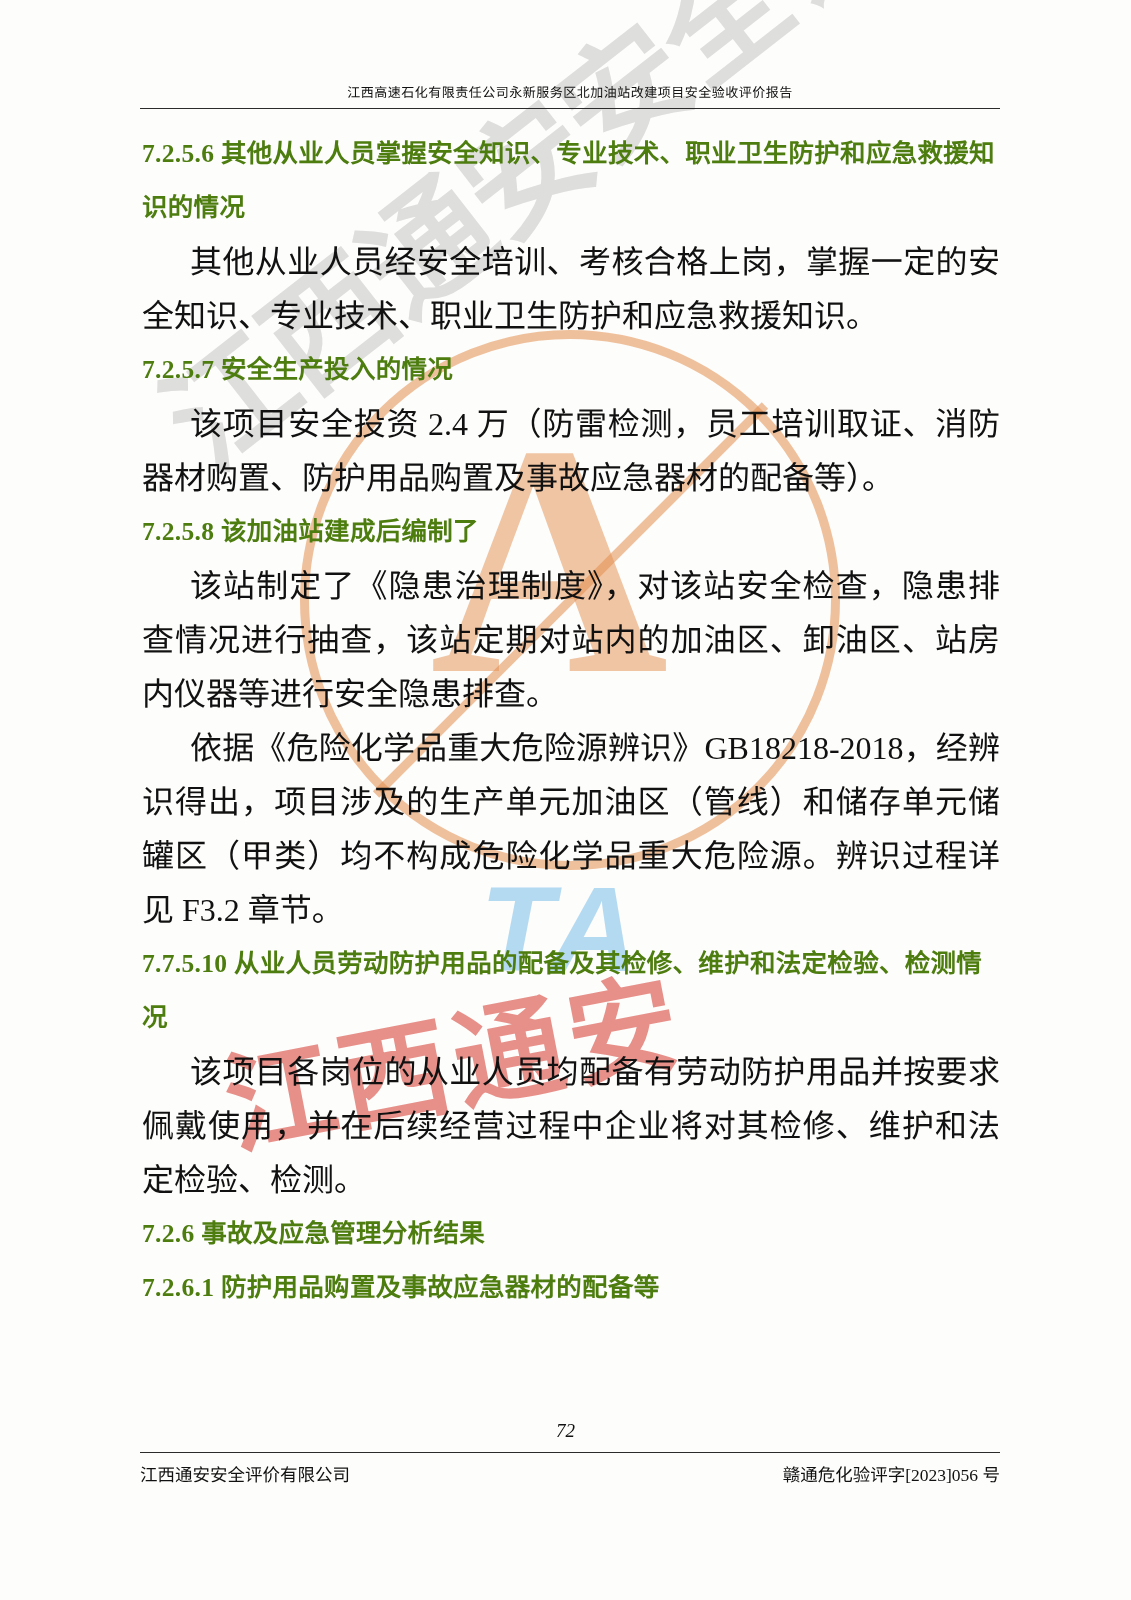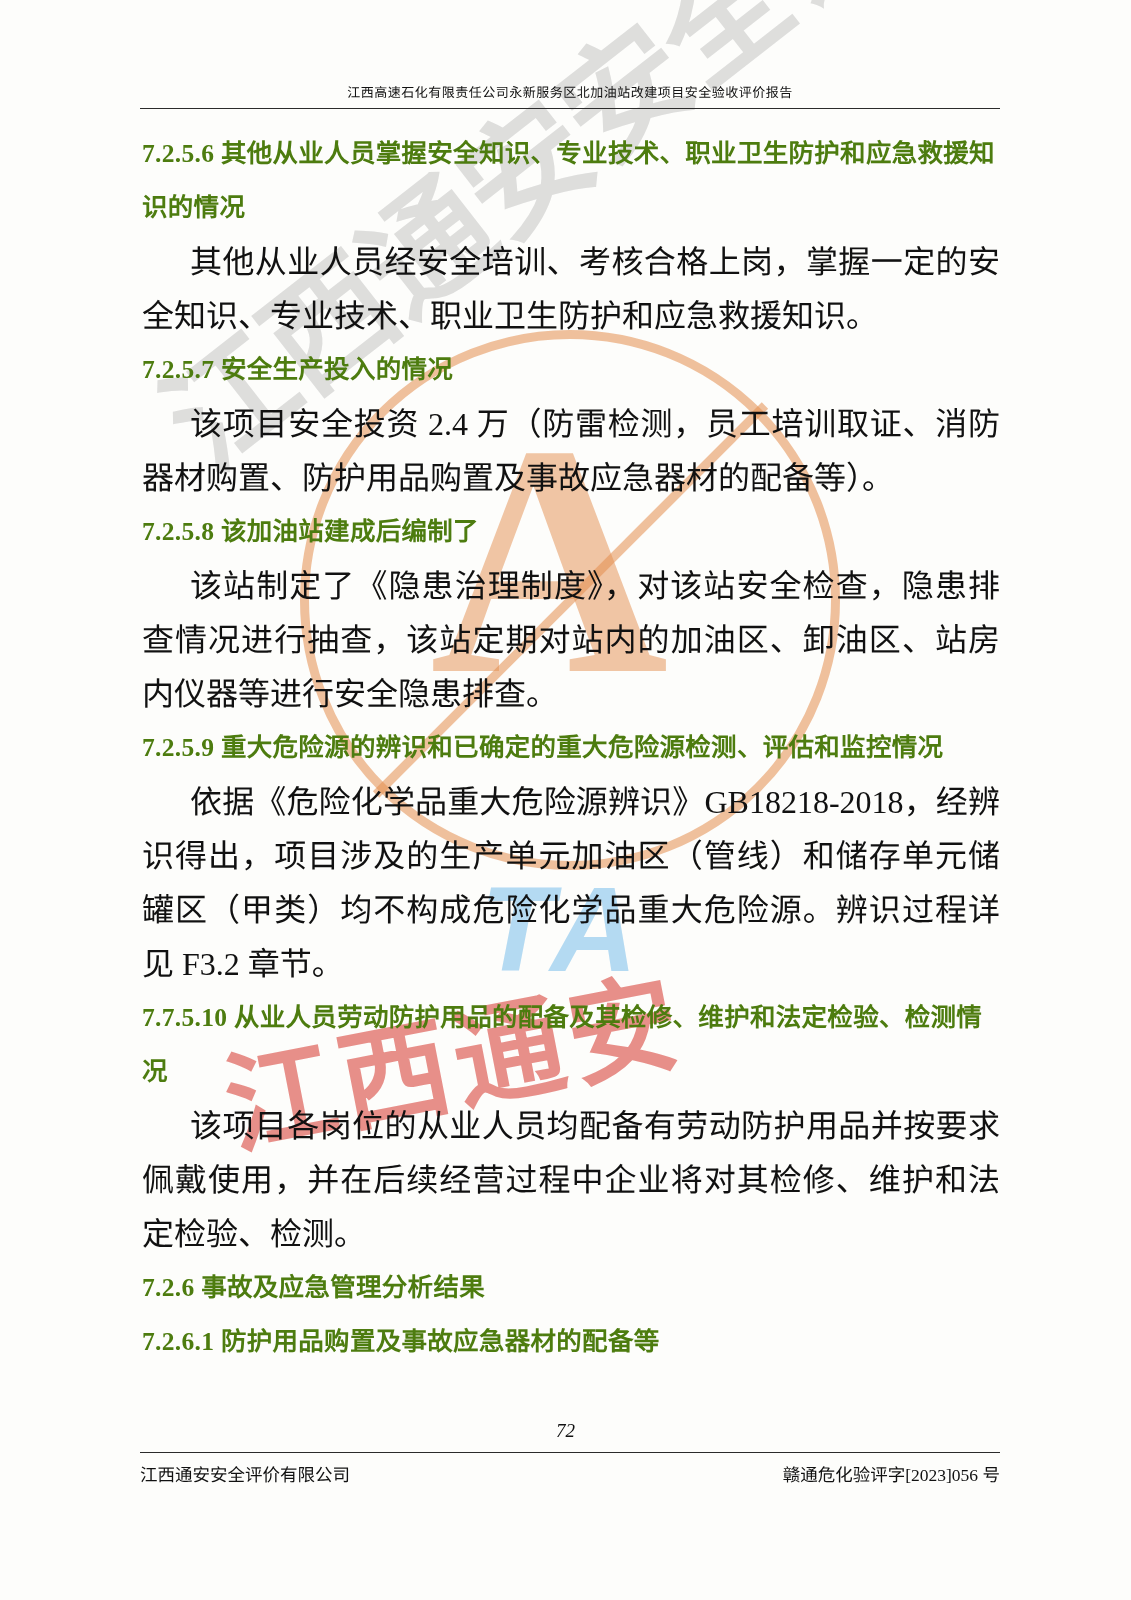--- a/index.html
+++ b/index.html
@@ -208,24 +208,20 @@
       <span>安全生产投入的情况</span>
     </div>
     <div class="para">该项目安全投资 2.4 万（防雷检测，员工培训取证、消防器材购置、防护用品购置及事故应急器材的配备等）。</div>
 
     <div class="h3">
       <span>7.2.5.8</span>
       <span>该加油站建成后编制了</span>
     </div>
     <div class="para">该站制定了《隐患治理制度》，对该站安全检查，隐患排查情况进行抽查，该站定期对站内的加油区、卸油区、站房内仪器等进行安全隐患排查。</div>
 
-    <div class="h3">
-      <span>7.2.5.9</span>
-      <span>重大危险源的辨识和已确定的重大危险源检测、评估和监控情况</span>
-    </div>
     <div class="para">依据《危险化学品重大危险源辨识》GB18218-2018，经辨识得出，项目涉及的生产单元加油区（管线）和储存单元储罐区（甲类）均不构成危险化学品重大危险源。辨识过程详见 F3.2 章节。</div>
 
     <div class="h3">
       <span>7.7.5.10</span>
       <span>从业人员劳动防护用品的配备及其检修、维护和法定检验、检测情况</span>
     </div>
     <div class="para">该项目各岗位的从业人员均配备有劳动防护用品并按要求佩戴使用，并在后续经营过程中企业将对其检修、维护和法定检验、检测。</div>
 
     <div class="h3">
       <span>7.2.6</span>

